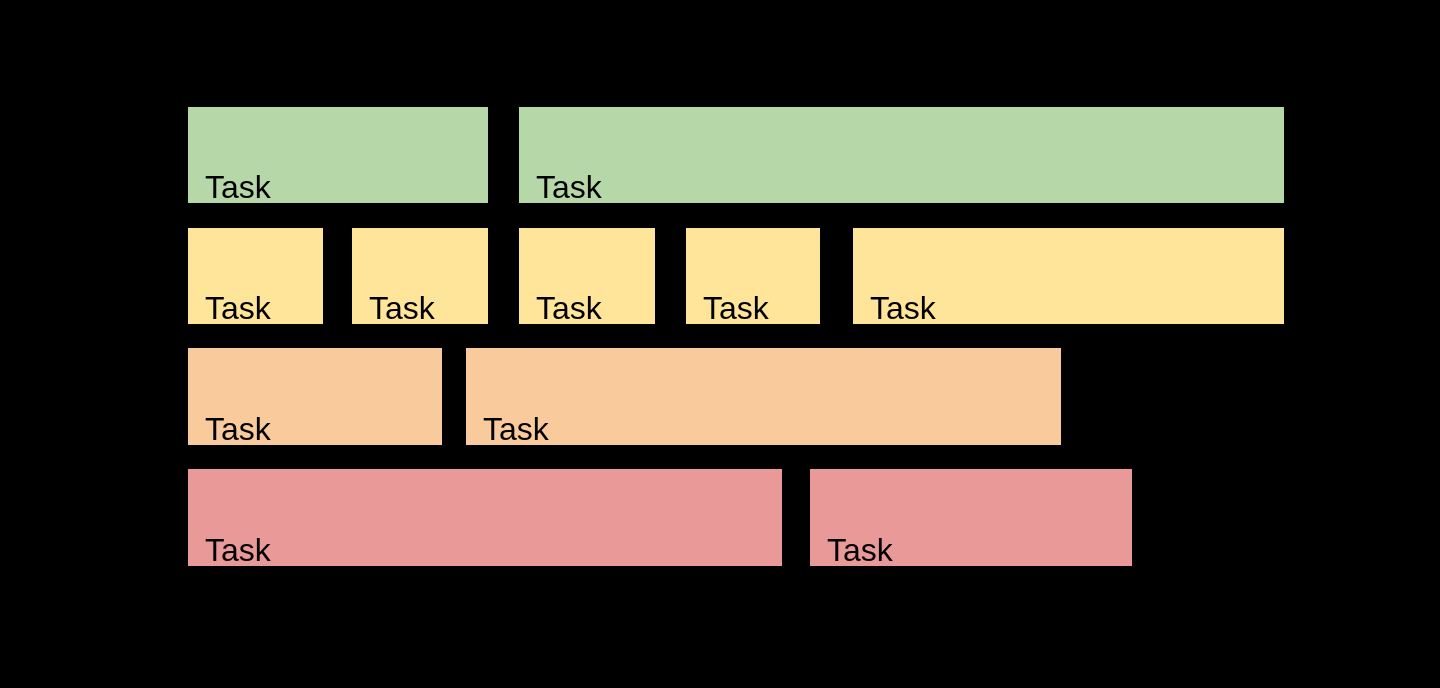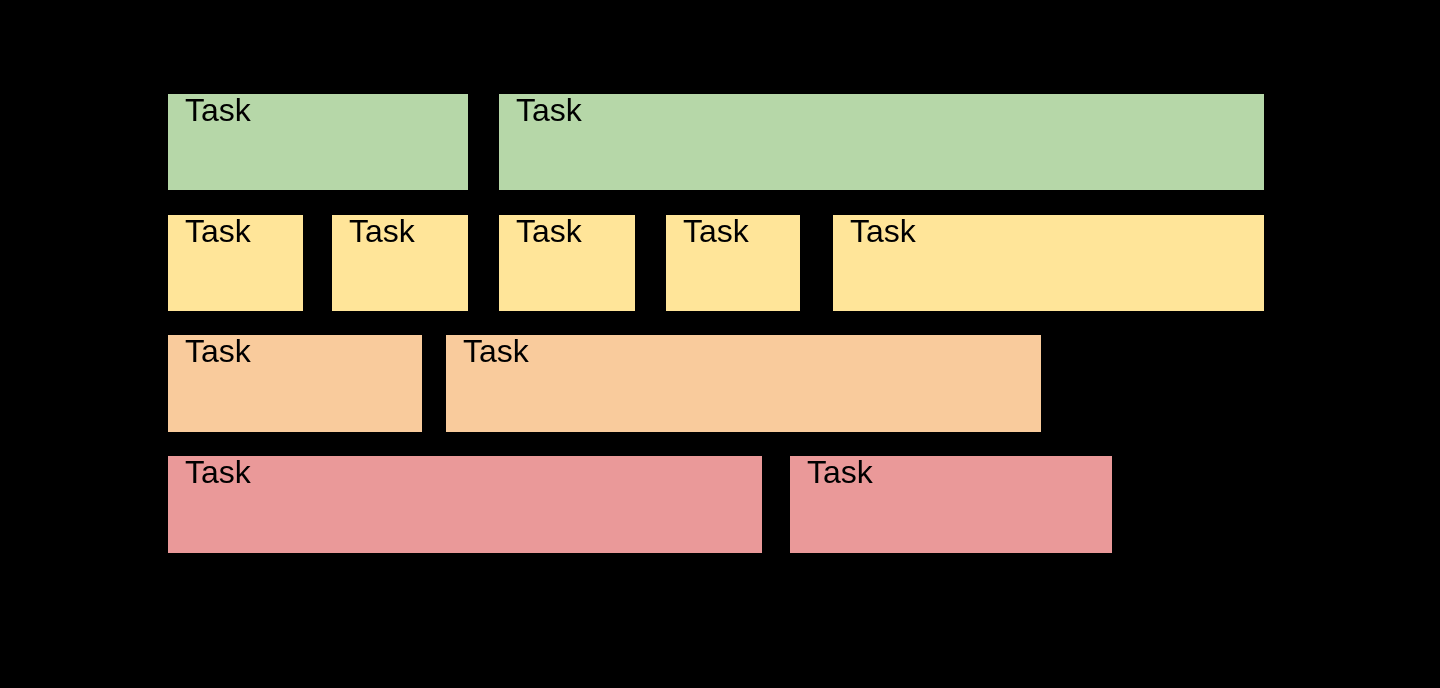--- a/index.html
+++ b/index.html
@@ -15,26 +15,27 @@
     overflow: hidden;
     font-family: "Liberation Sans", sans-serif;
   }
   .task-row {
     position: absolute;
     left: 0;
     width: 100%;
   }
   .task-bar {
     position: absolute;
-    top: 4px;
+    top: 17px;
     height: 100%;
     display: flex;
-    align-items: flex-start;
+    align-items: flex-end;
     box-sizing: border-box;
     padding-left: 17px;
+    margin-left: 20px;
   }
   .task-bar .bar-label {
     font-size: 32px;
     line-height: 1;
     color: #000000;
     white-space: nowrap;
   }
 </style>
 </head>
 <body>

